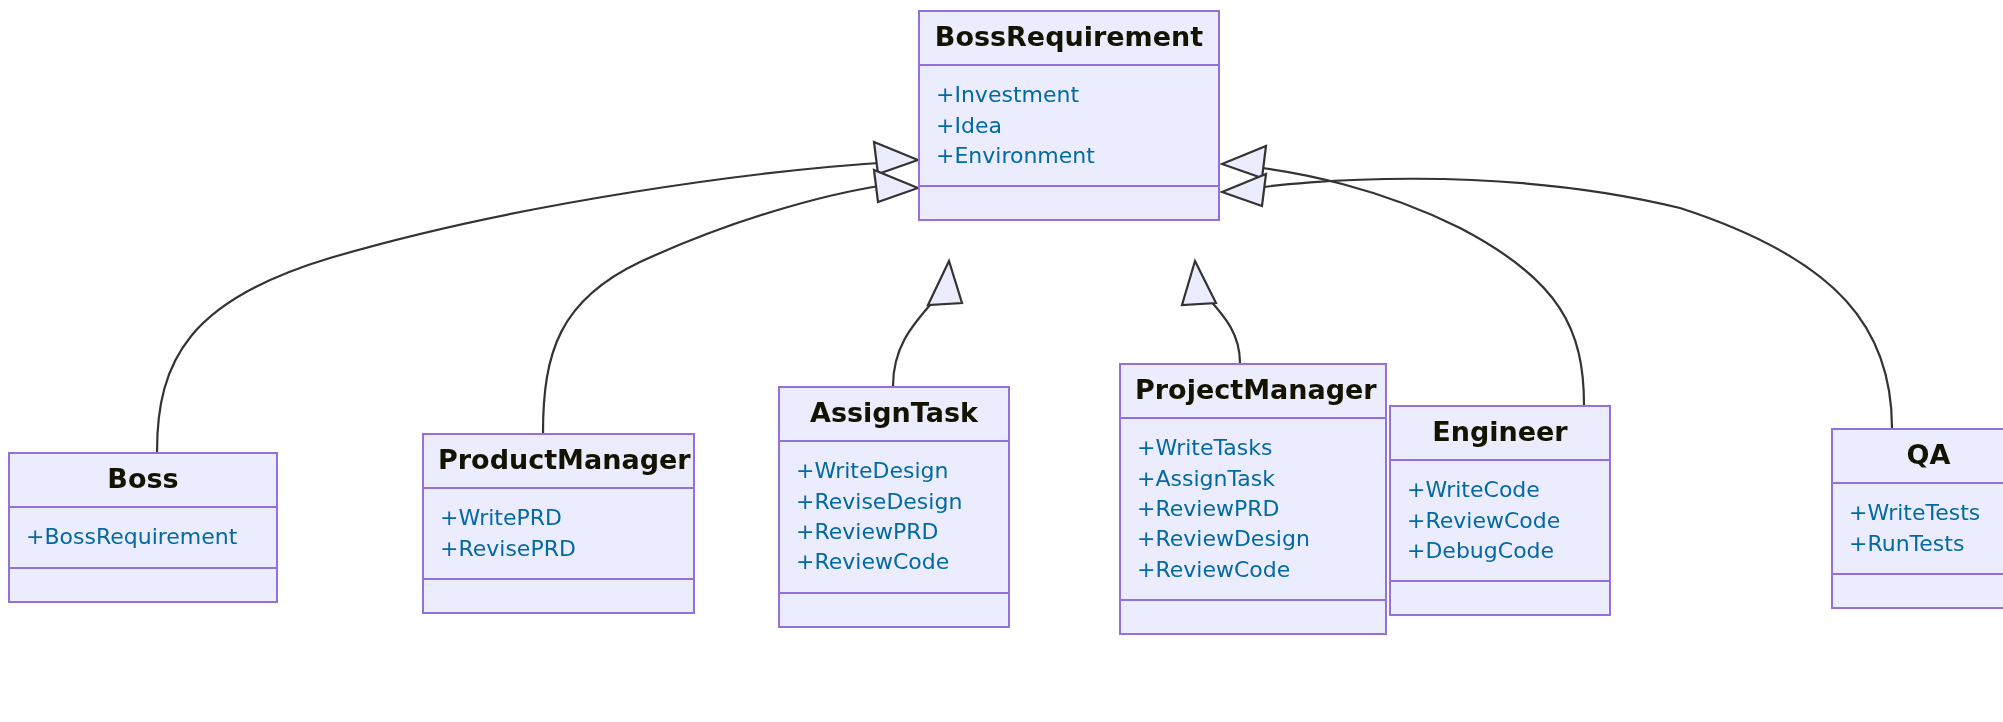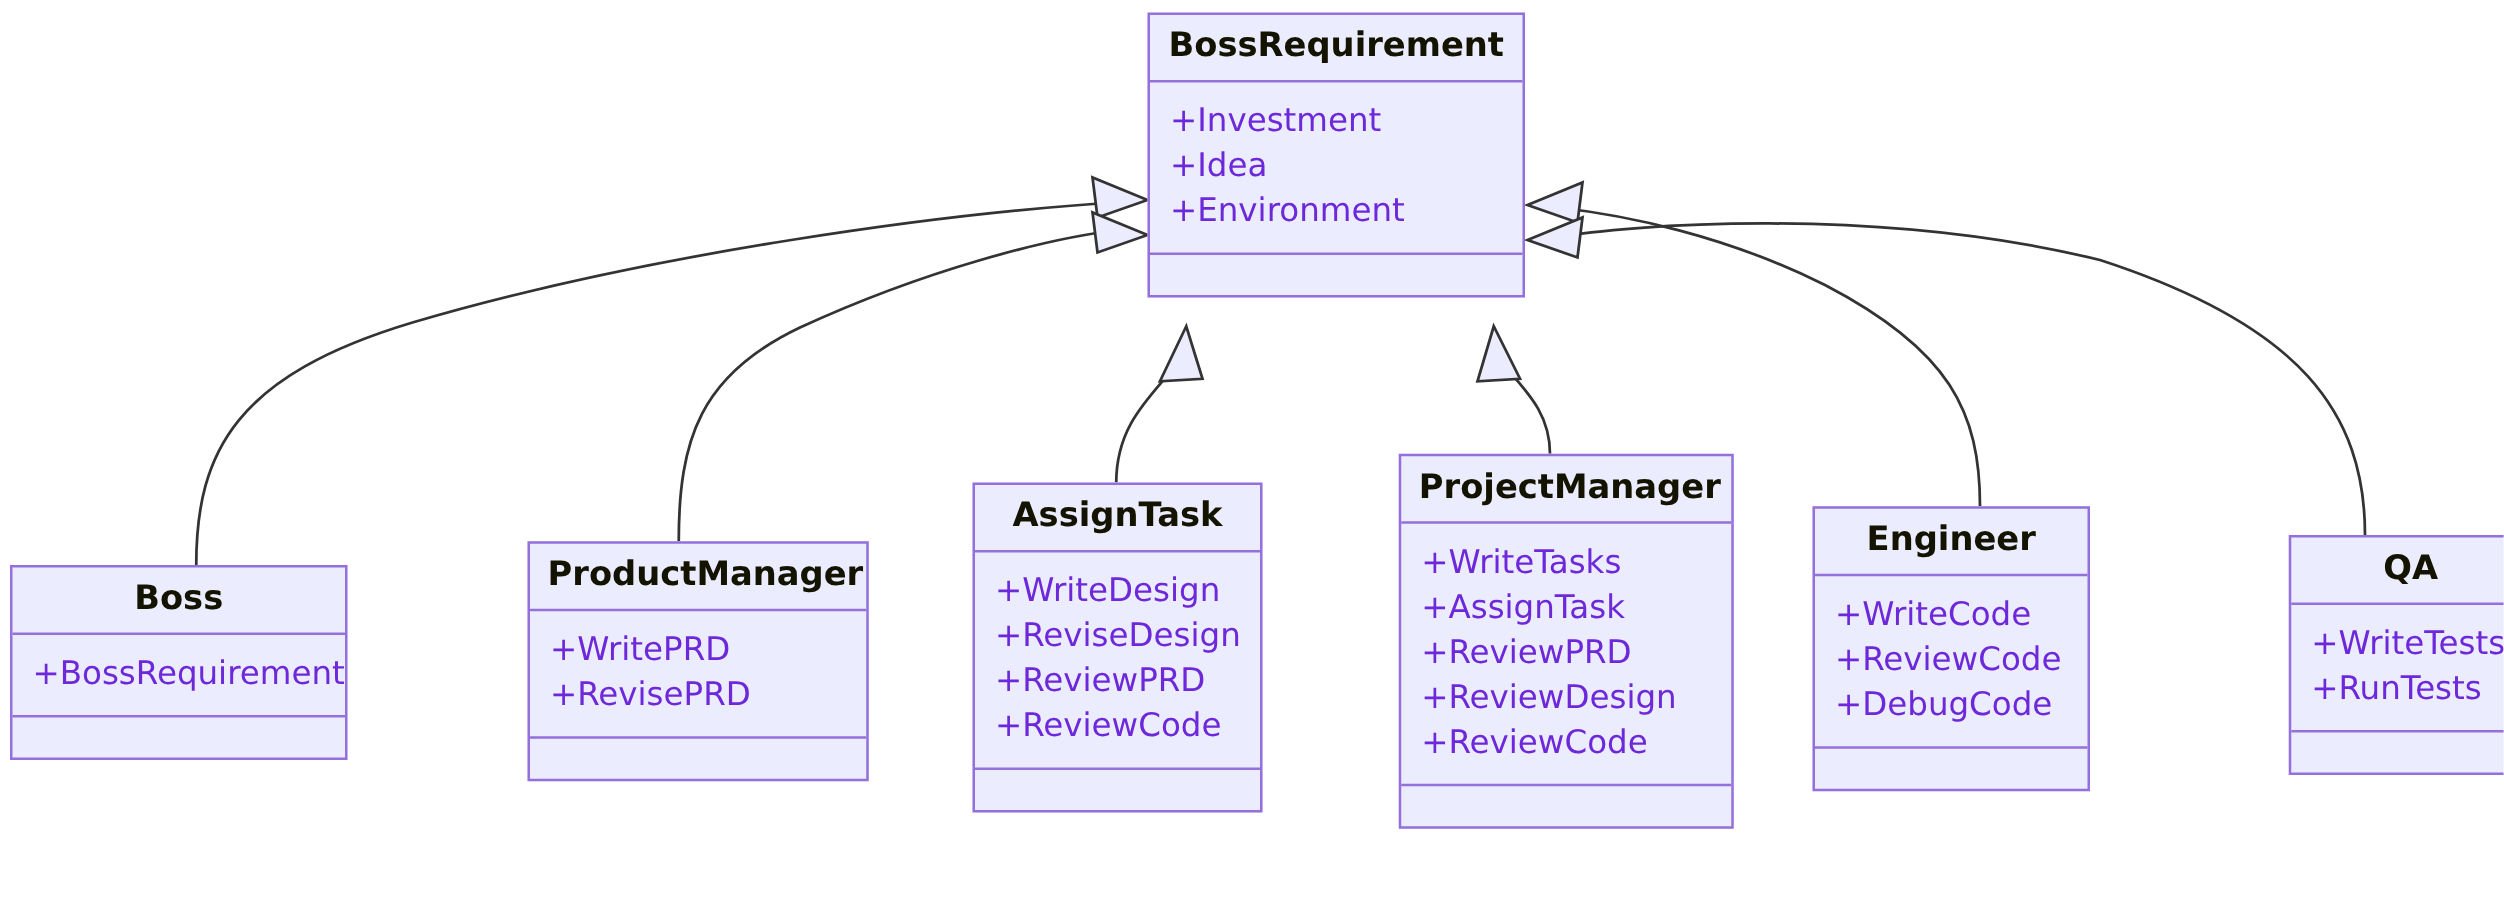--- a/index.html
+++ b/index.html
@@ -45,22 +45,22 @@
   .uml-compartment {
     padding: 14px 14px 14px 16px;
     border-bottom: 2px solid #9370DB;
   }
   .uml-compartment.last {
     border-bottom: none;
     min-height: 18px;
     padding: 9px 14px 9px 16px;
   }
   .uml-member {
-    font-size: 26px;
-    color: #6d28d9;
+    font-size: 22px;
+    color: #0369a1;
     line-height: 1.38;
     white-space: nowrap;
   }
   .uml-compartment.empty-members {
     min-height: 16px;
     padding: 8px 14px;
   }
 </style>
 </head>
 <body>
@@ -131,21 +131,21 @@
     <div class="uml-compartment">
       <div class="uml-member">+WriteTasks</div>
       <div class="uml-member">+AssignTask</div>
       <div class="uml-member">+ReviewPRD</div>
       <div class="uml-member">+ReviewDesign</div>
       <div class="uml-member">+ReviewCode</div>
     </div>
     <div class="uml-compartment last empty-members"></div>
   </div>
 
-  <div class="uml-class" style="left:1450px; top:405px; width:222px;">
+  <div class="uml-class" style="left:1389px; top:405px; width:222px;">
     <div class="uml-title">Engineer</div>
     <div class="uml-compartment">
       <div class="uml-member">+WriteCode</div>
       <div class="uml-member">+ReviewCode</div>
       <div class="uml-member">+DebugCode</div>
     </div>
     <div class="uml-compartment last empty-members"></div>
   </div>
 
   <div class="uml-class" style="left:1795px; top:428px; width:195px;margin-left:36px;">

